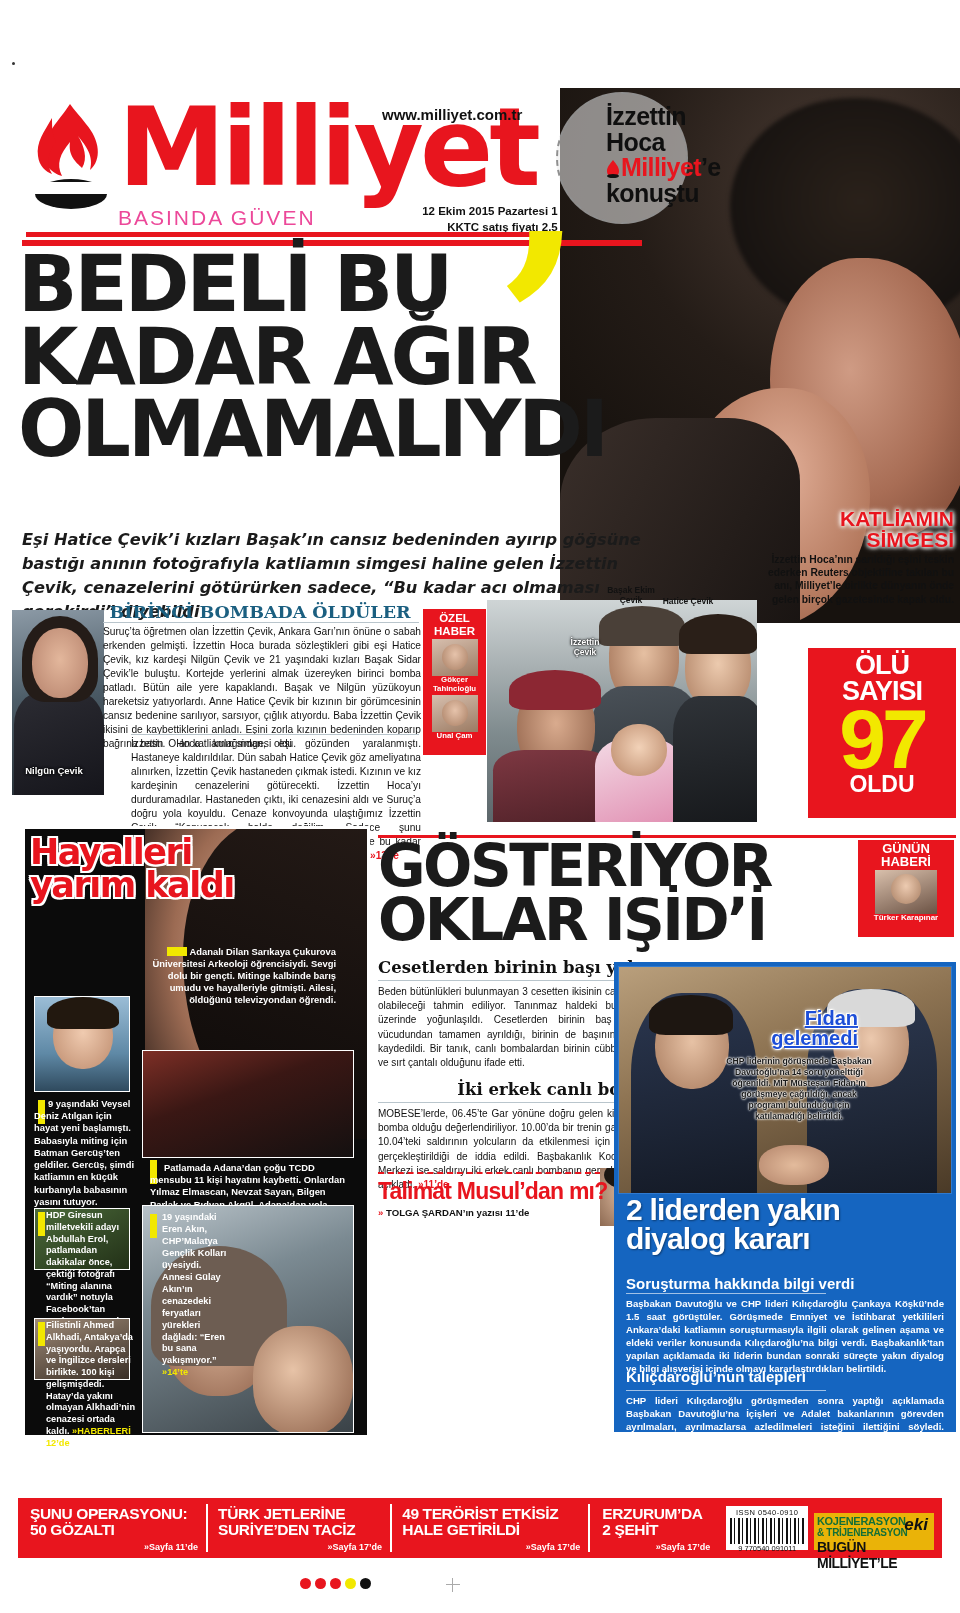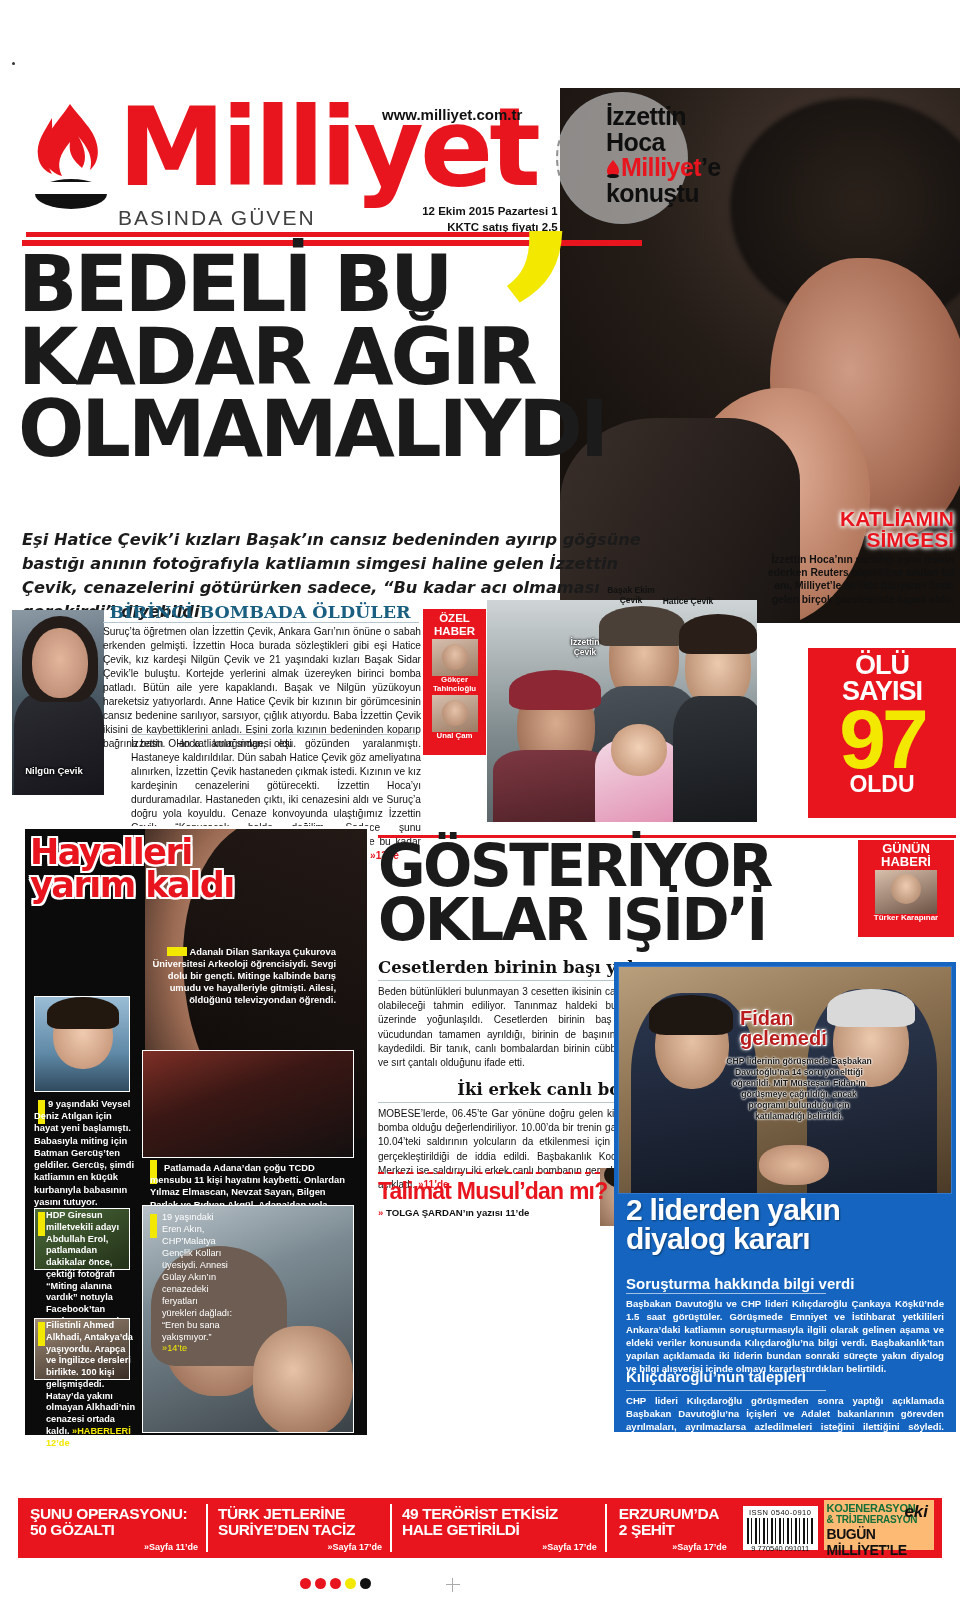--- a/index.html
+++ b/index.html
@@ -19,21 +19,21 @@
     position: absolute; left: 118px; top: 6px;
     font-size: 108px; font-weight: bold; color: #E8151E;
     letter-spacing: -4px; line-height: 1; font-family: "DejaVu Sans", sans-serif;
   }
   .site-url {
     position: absolute; left: 382px; top: 18px;
     font-size: 15px; font-weight: bold; color: #111;
   }
   .basinda {
     position: absolute; left: 118px; top: 118px;
-    font-size: 21px; letter-spacing: 2px; color: #404040;
+    font-size: 21px; letter-spacing: 2px; color: #ec4899;
   }
   .price-line {
     position: absolute; left: 420px; top: 116px;
     font-size: 11.5px; font-weight: bold; color: #111; text-align: right; width: 155px;
     line-height: 1.35;
   }
   .mast-rule { position: absolute; left: 26px; top: 144px; width: 560px; height: 5px; background: #E8151E; }
 
   
   .teaser-photo {
@@ -263,21 +263,21 @@
     position:absolute; left: 34px; top: 1320px; width: 104px;
     font-size: 9.2px; font-weight:bold; color:#fff; line-height:1.28;
   }
   .eren-photo {
     position:absolute; left: 142px; top: 1205px; width: 212px; height: 228px;
     background: linear-gradient(160deg,#b9c3c9 0%, #7b8a92 35%, #3a4247 100%);
     border:1px solid #fff; overflow:hidden;
   }
   .eren-cap {
     position:absolute; left: 150px; top: 1212px; width: 84px;
-    font-size: 9.2px; font-weight:normal; color:#fff; line-height:1.3;
+    font-size: 9.2px; font-weight:bold; color:#fff; line-height:1.3;
   }
 
   
   .oklar-rule { position:absolute; left: 378px; top: 835px; width: 578px; height: 3px; background:#E8151E; }
   .oklar-head {
     position:absolute; left: 378px; top: 840px; width: 510px;
     font-family:"DejaVu Sans", sans-serif;
     font-size: 58px; font-weight:bold; color:#1b1b1b; line-height:0.93; letter-spacing:-2.5px;
   }
   .gunun-box {
@@ -357,22 +357,23 @@
   .bp-man-r::after{
     content:""; position:absolute; left: 20px; top: 0px; width: 88px; height: 38px;
     background:#d9d9d9; border-radius: 50% 50% 20% 20%;
   }
   .bp-hands{
     position:absolute; left: 140px; bottom: 8px; width: 70px; height: 40px;
     background: radial-gradient(ellipse at 50% 50%, #e3bb9c, #b3846a); border-radius: 45%;
   }
   .fidan-title {
     position:absolute; left: 740px; top: 1008px; width: 118px;
-    color:#b91c1c; font-size: 20px; font-weight:bold; text-align:left; line-height:1.0;
+    color:#1d4ed8; font-size: 20px; font-weight:bold; text-align:right; line-height:1.0;
     text-shadow: 0 0 3px #fff,0 0 3px #fff,0 0 5px #fff,1px 1px 0 #fff,-1px -1px 0 #fff;
+    text-decoration: underline;
   }
   .fidan-body {
     position:absolute; left: 726px; top: 1056px; width: 146px;
     font-size: 8.6px; font-weight:bold; color:#1b1b1b; text-align:center; line-height:1.28;
     text-shadow: 0 0 2px #fff,0 0 2px #fff,0 0 3px #fff;
   }
   .blue-head {
     position:absolute; left: 626px; top: 1196px; width: 320px;
     color:#fff; font-size: 30px; font-weight:bold; line-height:0.96; letter-spacing:-0.8px;
     text-shadow: 1px 1px 2px rgba(0,0,0,.4);
@@ -406,21 +407,21 @@
   .barcode {
     margin: 6px 4px 6px 8px; width: 116px; background:#fff; position:relative; padding-top:2px;
   }
   .barcode .bcn { font-size: 7.5px; text-align:center; color:#111; letter-spacing:0.5px; }
   .barcode .bars {
     height: 26px; margin: 1px 4px 0;
     background: repeating-linear-gradient(90deg,#111 0 2px,#fff 2px 4px,#111 4px 5px,#fff 5px 8px);
   }
   .barcode .bcd { font-size: 7.5px; text-align:center; color:#111; }
   .eki-box {
-    margin: 0 6px 6px 2px; width: 168px; background:#fdba74; position:relative; padding: 2px 3px;
+    margin: 13px 6px 6px 2px; width: 168px; background:#eab308; position:relative; padding: 2px 3px;
   }
   .eki-box .l1 { font-size: 11px; font-weight:bold; color:#136f37; letter-spacing:-0.3px;}
   .eki-box .l2 { font-size: 10px; font-weight:bold; color:#136f37; letter-spacing:-0.3px;}
   .eki-box .l3 { font-size: 14px; font-weight:bold; color:#111; letter-spacing:-0.5px; margin-top:1px;}
   .eki-box .eki { position:absolute; right:6px; top:2px; font-size: 17px; font-style:italic; font-weight:bold; color:#111;}
 
   .dots { position:absolute; left: 300px; top: 1578px; display:flex; gap: 4px; }
   .dots span { width: 11px; height: 11px; border-radius:50%; display:block; }
   .crop-mark-tl { position:absolute; left: 12px; top: 62px; width: 3px; height:3px; background:#333; border-radius:50%;}
   .crop-mark-bl { position:absolute; left: 452px; top: 1578px; width: 1px; height: 14px; background:#aaa;}
@@ -648,21 +649,21 @@
       <div class="tx">50 GÖZALTI</div>
       <div class="pg">»<span>Sayfa 11’de</span></div>
     </div>
     <div class="rb-sep"></div>
     <div class="rb-item" style="width:182px;">
       <div class="tx">TÜRK JETLERİNE</div>
       <div class="tx">SURİYE’DEN TACİZ</div>
       <div class="pg">»<span>Sayfa 17’de</span></div>
     </div>
     <div class="rb-sep"></div>
-    <div class="rb-item" style="width:213px;">
+    <div class="rb-item" style="width:196px;">
       <div class="tx">49 TERÖRİST ETKİSİZ</div>
       <div class="tx">HALE GETİRİLDİ</div>
       <div class="pg">»<span>Sayfa 17’de</span></div>
     </div>
     <div class="rb-sep"></div>
     <div class="rb-item" style="width:128px;padding-left:12px;">
       <div class="tx">ERZURUM’DA</div>
       <div class="tx">2 ŞEHİT</div>
       <div class="pg">»<span>Sayfa 17’de</span></div>
     </div>

